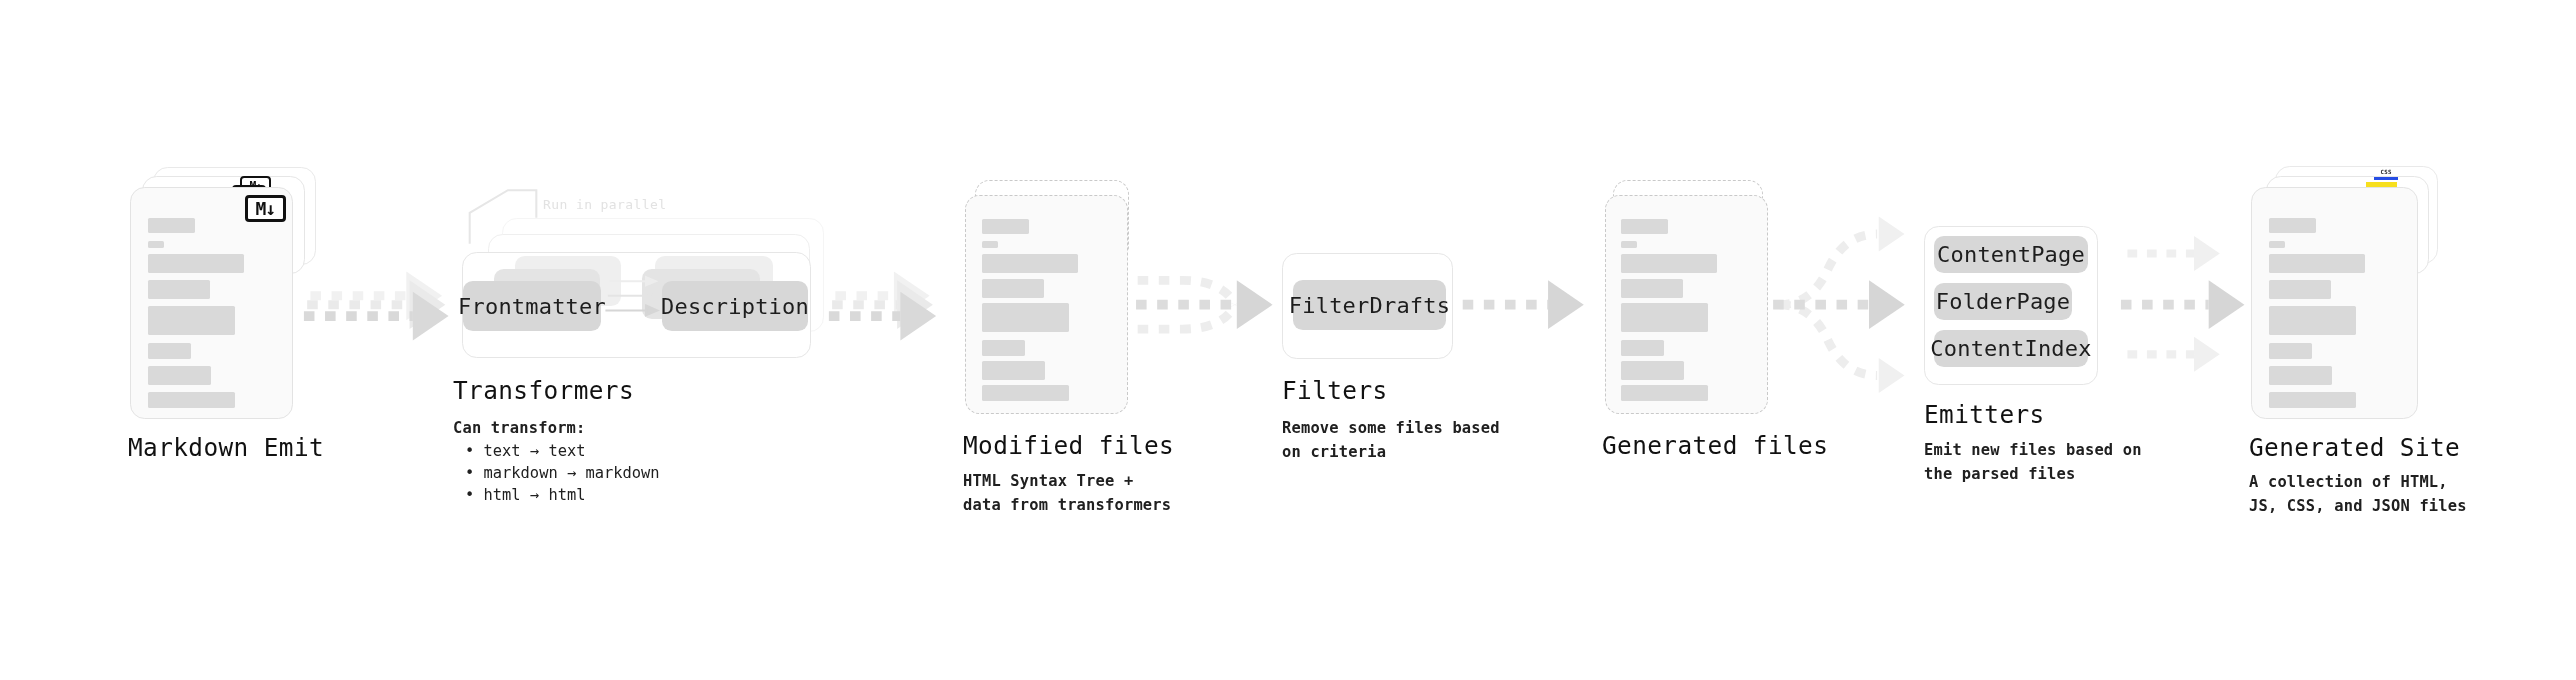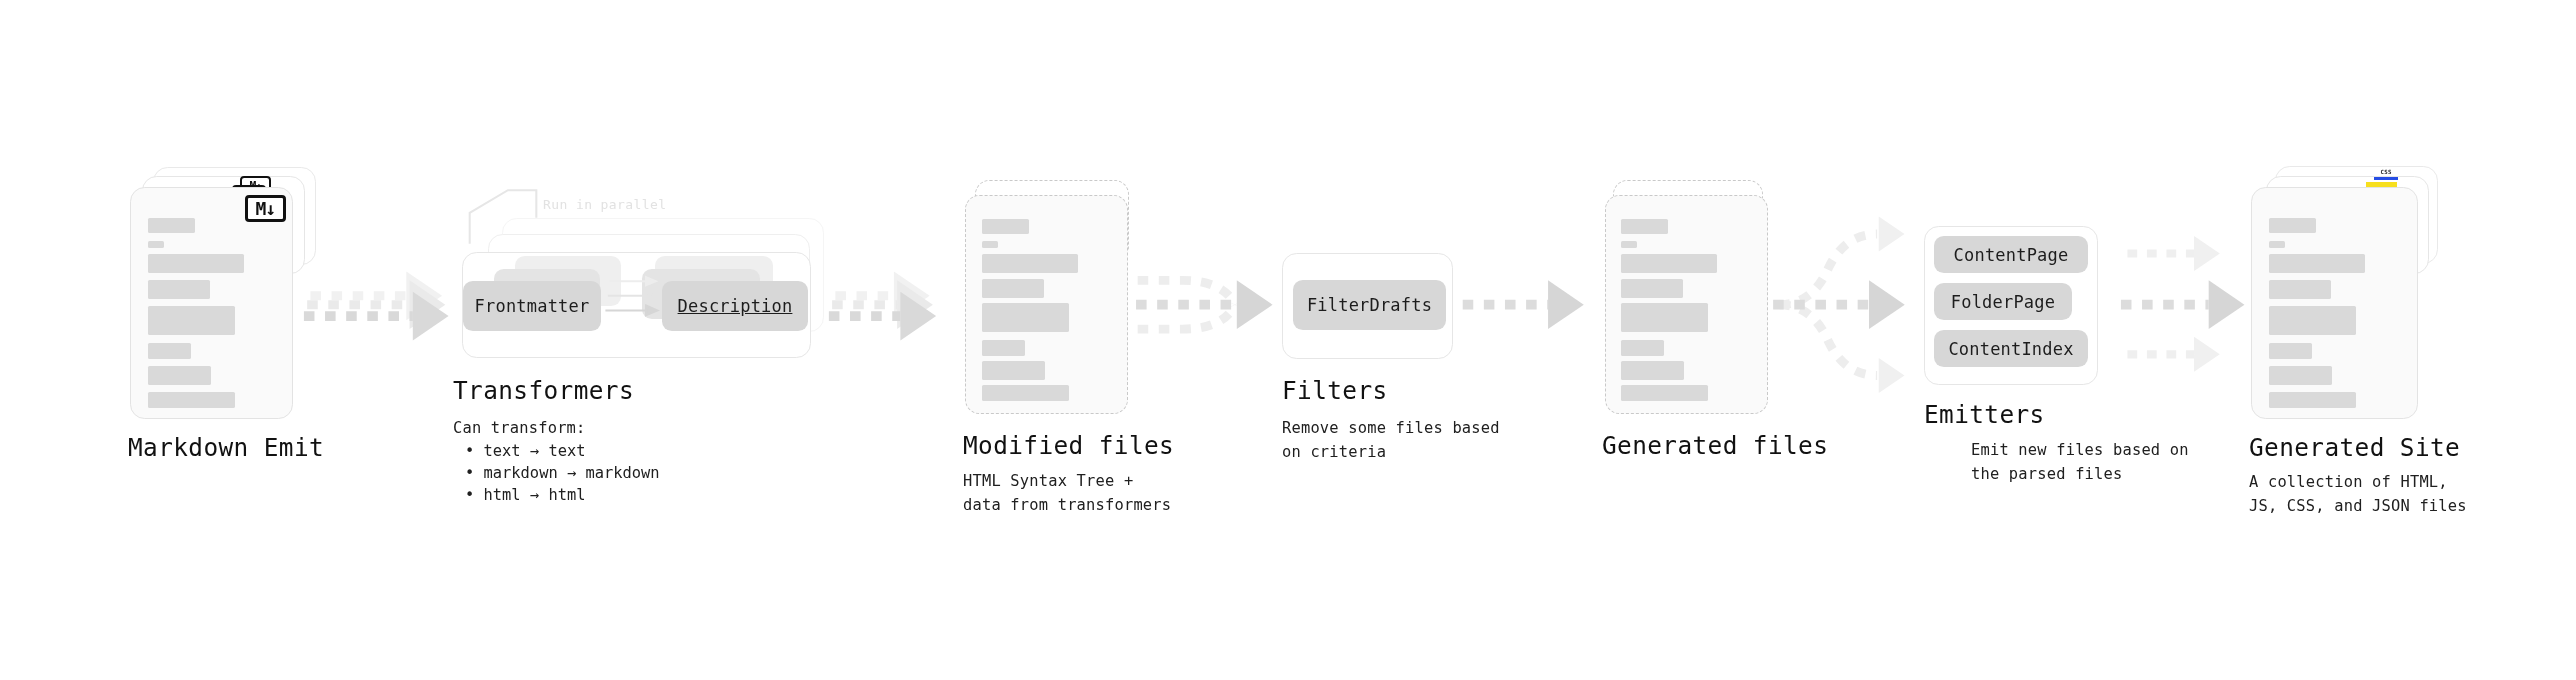--- a/index.html
+++ b/index.html
@@ -34,21 +34,21 @@
     box-sizing:border-box;
   }
   .groupbox.faded1{border-color:#efefef;}
   .groupbox.faded2{border-color:#f5f5f5;}
 
   .chip{
     position:absolute;
     background:#d7d7d7;
     border-radius:9.8px;
     display:flex;align-items:center;justify-content:center;
-    font-size:17px;
+    font-size:22px;
     color:#1d1d1d;
     letter-spacing:0.2px;
     box-sizing:border-box;
     white-space:nowrap;
   }
   .chip.f1{background:#e4e4e4;color:transparent;}
   .chip.f2{background:#efefef;color:transparent;}
 
   
   .title{
@@ -59,20 +59,21 @@
     white-space:nowrap;
     letter-spacing:0.4px;
   }
   .subtitle{
     position:absolute;
     font-size:15.4px;
     line-height:23.6px;
     color:#202020;
     white-space:pre;
     letter-spacing:0.2px;
+    font-weight:bold;
   }
   .runlabel{
     position:absolute;
     font-size:13px;
     color:#e2e2e2;
     white-space:nowrap;
     letter-spacing:0.4px;
   }
   .bullets{position:absolute;font-size:15.4px;line-height:23.6px;color:#202020;white-space:pre;}
 
@@ -194,21 +195,21 @@
     <div class="groupbox faded2" style="left:502px;top:218px;width:322px;height:114px;"></div>
     <div class="groupbox faded1" style="left:488px;top:234px;width:322px;height:114px;"></div>
     <div class="groupbox" style="left:462px;top:252px;width:349px;height:106px;"></div>
 
     <div class="chip f2" style="left:515px;top:256px;width:106px;height:50px;"></div>
     <div class="chip f2" style="left:655px;top:256px;width:118px;height:50px;"></div>
     <div class="chip f1" style="left:494px;top:269px;width:106px;height:50px;"></div>
     <div class="chip f1" style="left:642px;top:269px;width:118px;height:50px;"></div>
 
     <div class="chip" style="left:463px;top:281px;width:138px;height:50px;">Frontmatter</div>
-    <div class="chip" style="left:662px;top:281px;width:146px;height:50px;text-decoration:underline;">Description</div>
+    <div class="chip" style="left:662px;top:281px;width:146px;height:50px;">Description</div>
 
     <svg class="ov" viewBox="0 0 3170 838">
       <g stroke="#ededed" stroke-width="2.5" fill="#ededed">
         <line x1="750" y1="346" x2="795" y2="346"></line>
           <path d="M795 341 L807 346 L795 351 Z"></path>
       </g>
       <g stroke="#e4e4e4" stroke-width="2.5" fill="#e4e4e4">
         <line x1="748" y1="364" x2="793" y2="364"></line>
           <path d="M793 359 L805 364 L793 369 Z"></path>
       </g>
@@ -276,21 +277,21 @@
     <div class="title" style="left:1602px;top:431px;">Generated files</div>
   </div>
 
   <div class="node">
     <div class="groupbox" style="left:1924px;top:226px;width:174px;height:159px;"></div>
     <div class="chip" style="left:1934px;top:236px;width:154px;height:37px;">ContentPage</div>
     <div class="chip" style="left:1934px;top:283px;width:138px;height:37px;">FolderPage</div>
     <div class="chip" style="left:1934px;top:330px;width:154px;height:37px;">ContentIndex</div>
 
     <div class="title" style="left:1924px;top:400px;">Emitters</div>
-    <div class="subtitle" style="left:1971px;top:439px;">Emit new files based on
+    <div class="subtitle" style="left:1924px;top:439px;">Emit new files based on
 the parsed files</div>
   </div>
 
   <div class="node">
     <div class="doc ghost" style="left:2275px;top:166px;width:163px;height:98px;border:1.6px solid #e9e9e9;"></div>
     <div class="doc ghost" style="left:2266px;top:176px;width:163px;height:98px;border:1.6px solid #e6e6e6;"></div>
 
     <div style="position:absolute;left:2374px;top:169px;width:24.4px;height:11.4px;">
       <div style="position:absolute;left:0;top:0;width:24.4px;height:7.3px;background:#ffffff;
                   color:#1b1b1b;font-size:5.7px;font-weight:bold;text-align:center;

